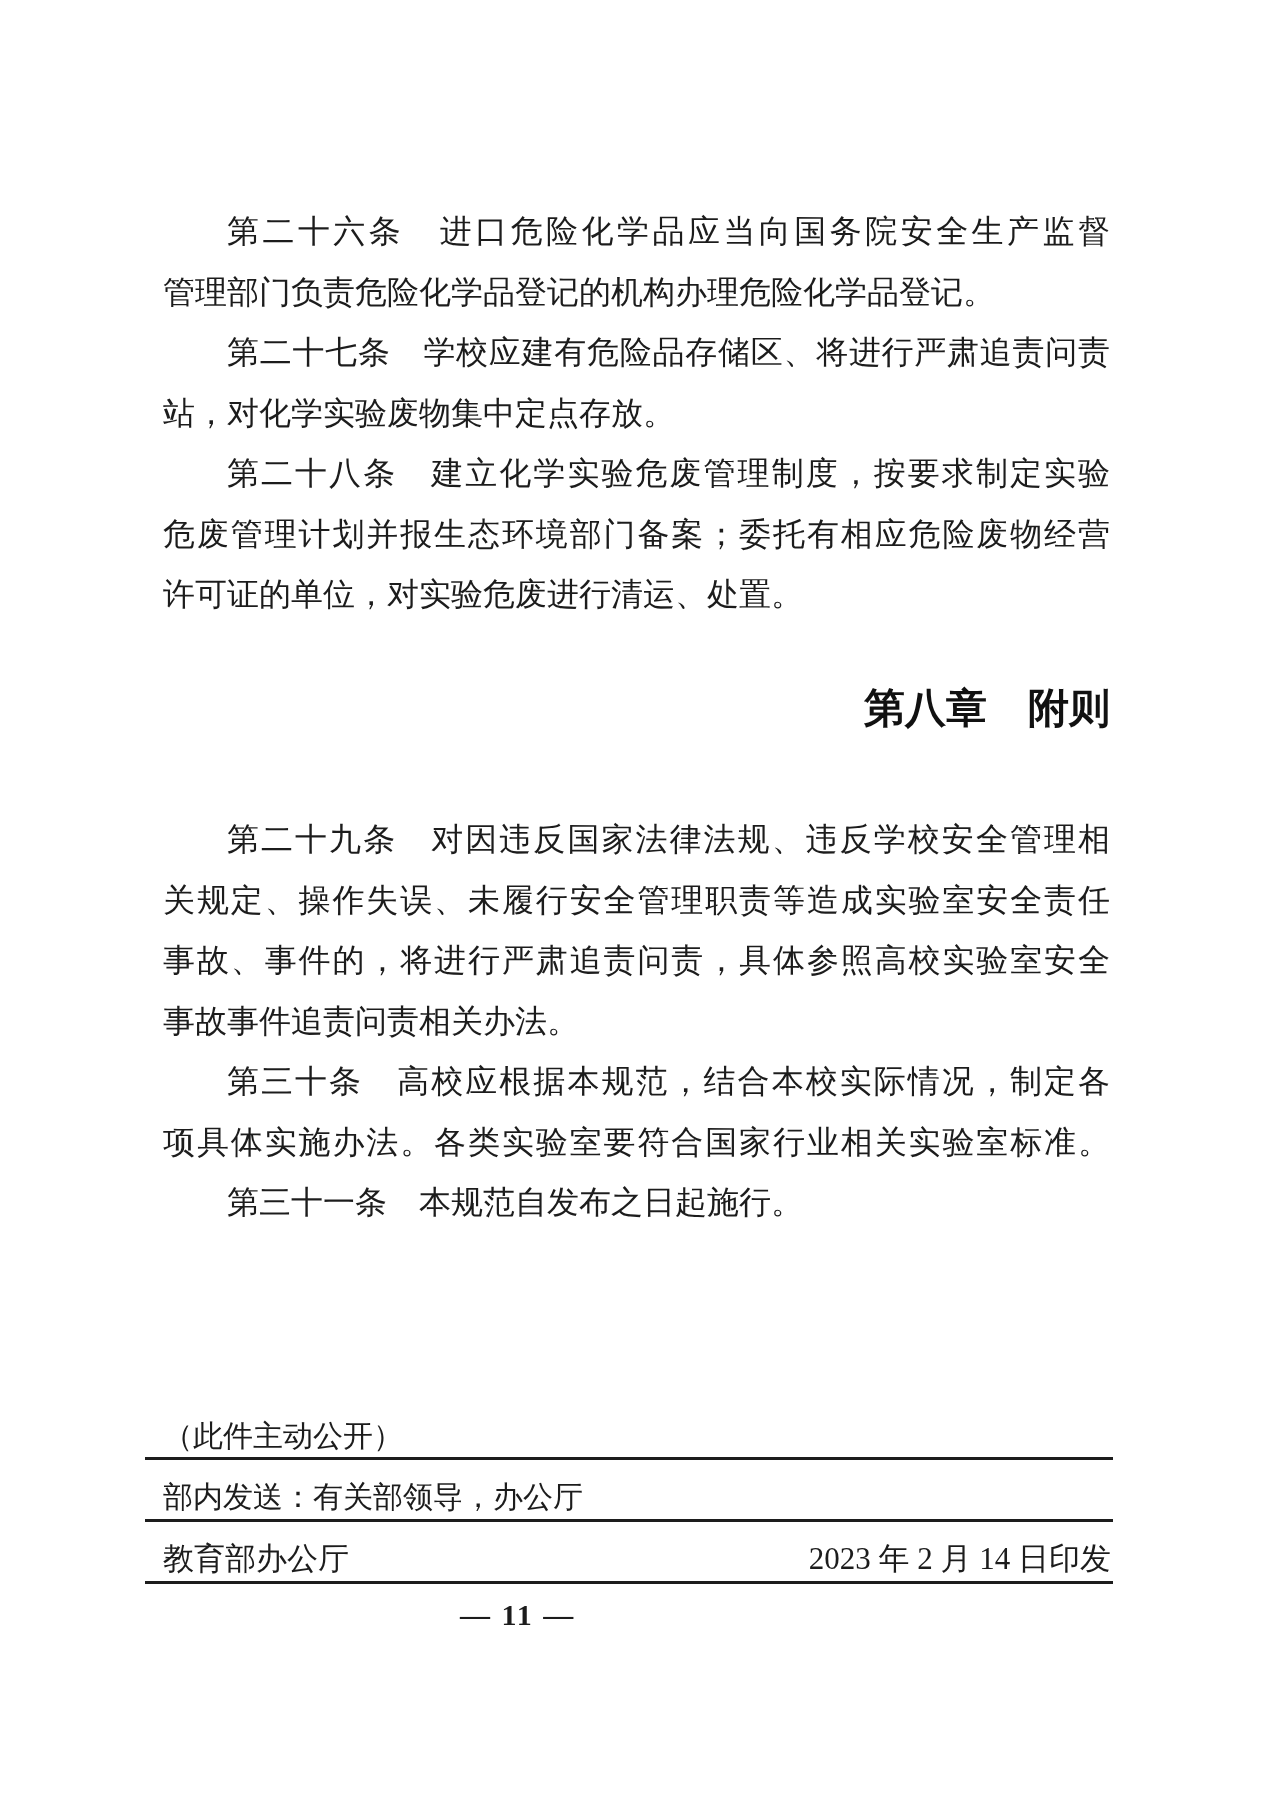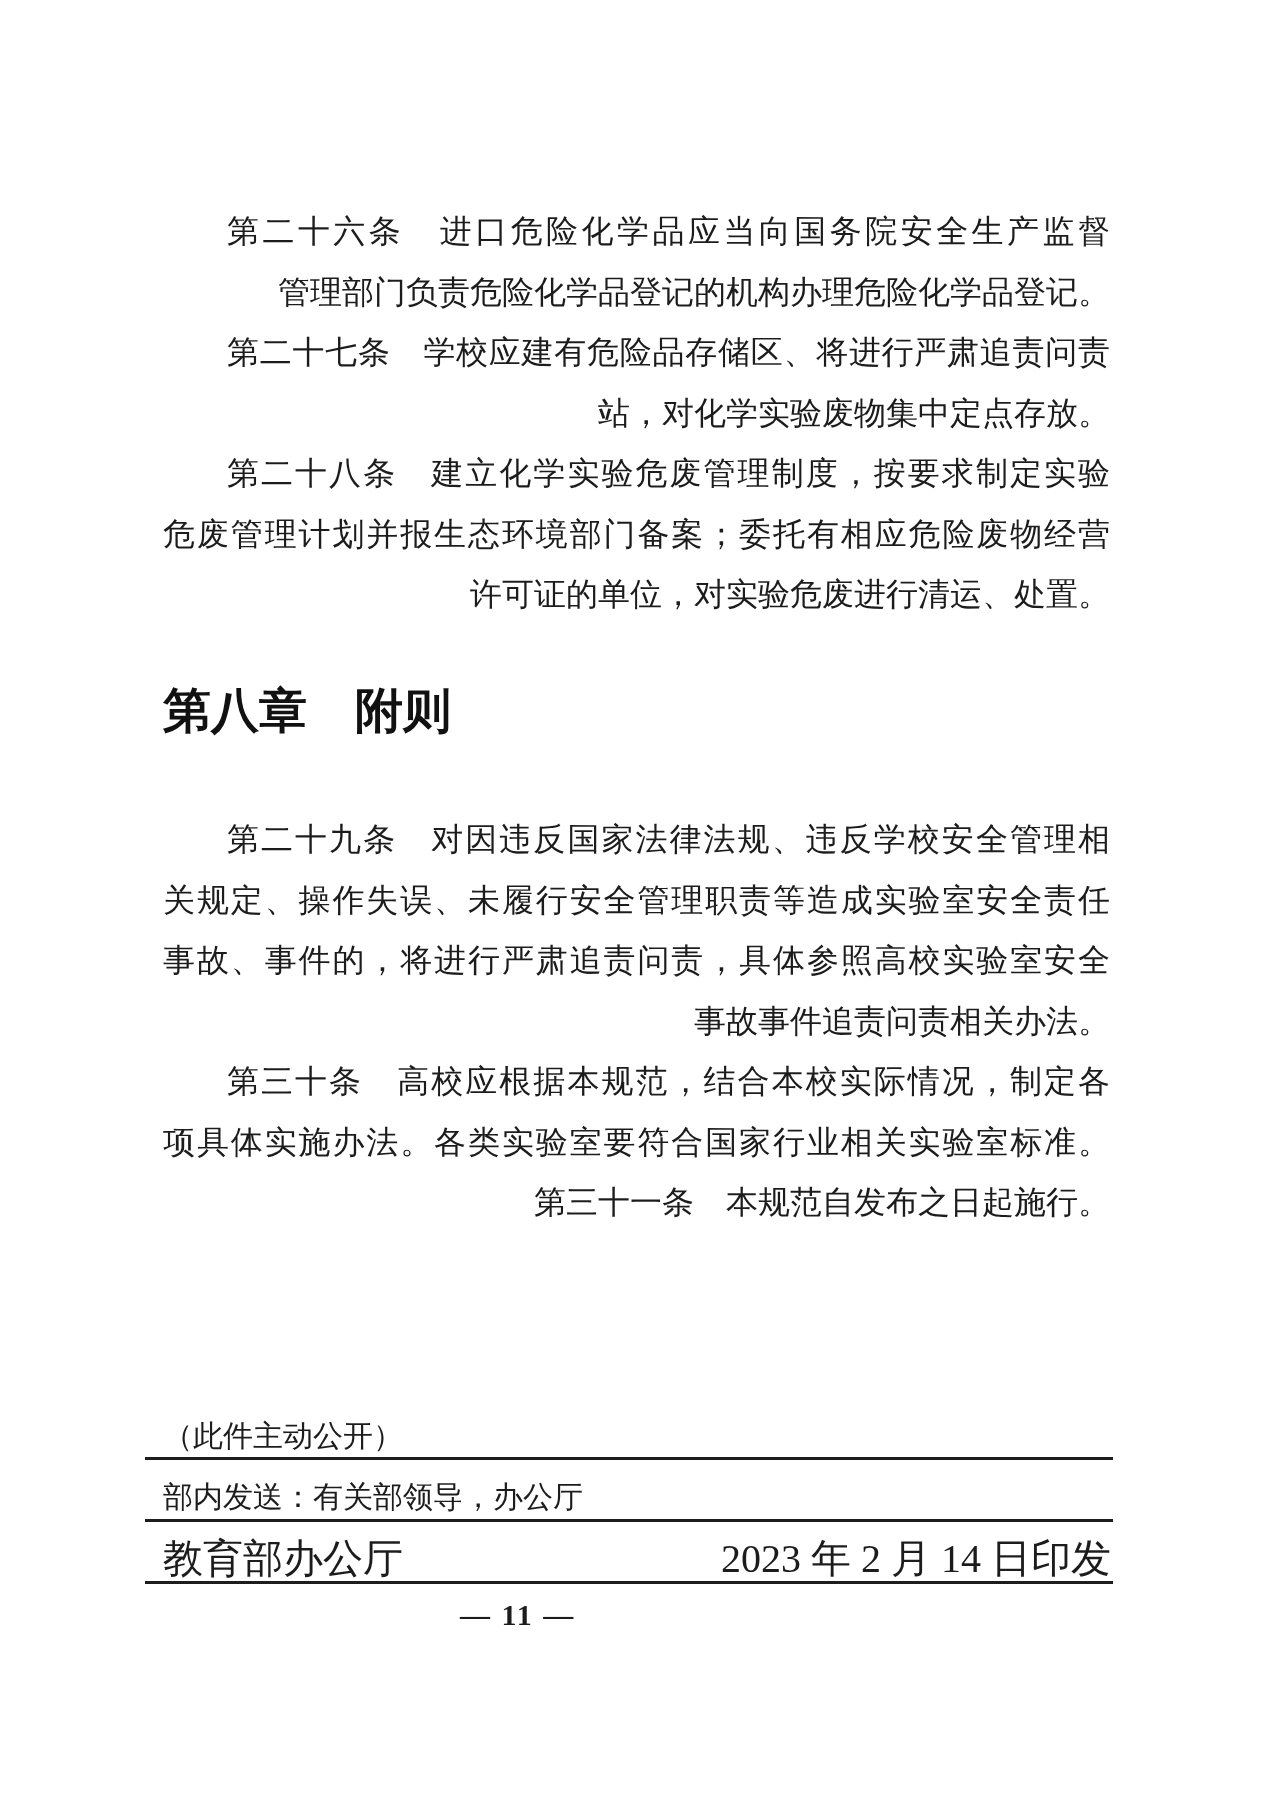--- a/index.html
+++ b/index.html
@@ -20,38 +20,38 @@
     position: absolute;
     left: 163px;
     top: 201px;
     width: 947px;
     font-size: 32px;
     line-height: 60.5px;
   }
   .body-line {
     height: 60.5px;
     white-space: normal;
-    text-align: right;
+    text-align: left;
   }
   .body-line.fill {
     text-align: justify;
     text-align-last: justify;
   }
   .body-line.indent {
     text-indent: 64px;
   }
   .chapter-heading {
     height: 60.5px;
     line-height: 60.5px;
     margin-top: 56px;
     margin-bottom: 68px;
-    text-align: left;
+    text-align: right;
     font-weight: 700;
-    font-size: 48px;
-    font-family: Liberation Serif, serif;
+    font-size: 41px;
+    font-family: Liberation Mono, monospace;
     color: #111;
   }
   .footer-note {
     position: absolute;
     left: 163px;
     top: 1416px;
     font-size: 30px;
     line-height: 40px;
     text-align: center;
   }
@@ -73,21 +73,21 @@
     line-height: 40px;
   }
   .footer-issuer-row {
     position: absolute;
     left: 145px;
     top: 1538px;
     width: 968px;
     display: flex;
     justify-content: space-between;
     align-items: baseline;
-    font-size: 40px;
+    font-size: 31px;
     line-height: 42px;
     gap: 19px;
   }
   .footer-issuer { padding-left: 18px; }
   .footer-date { padding-right: 2px; }
   .page-number {
     position: absolute;
     left: 460px;
     top: 1598px;
     width: 190px;

